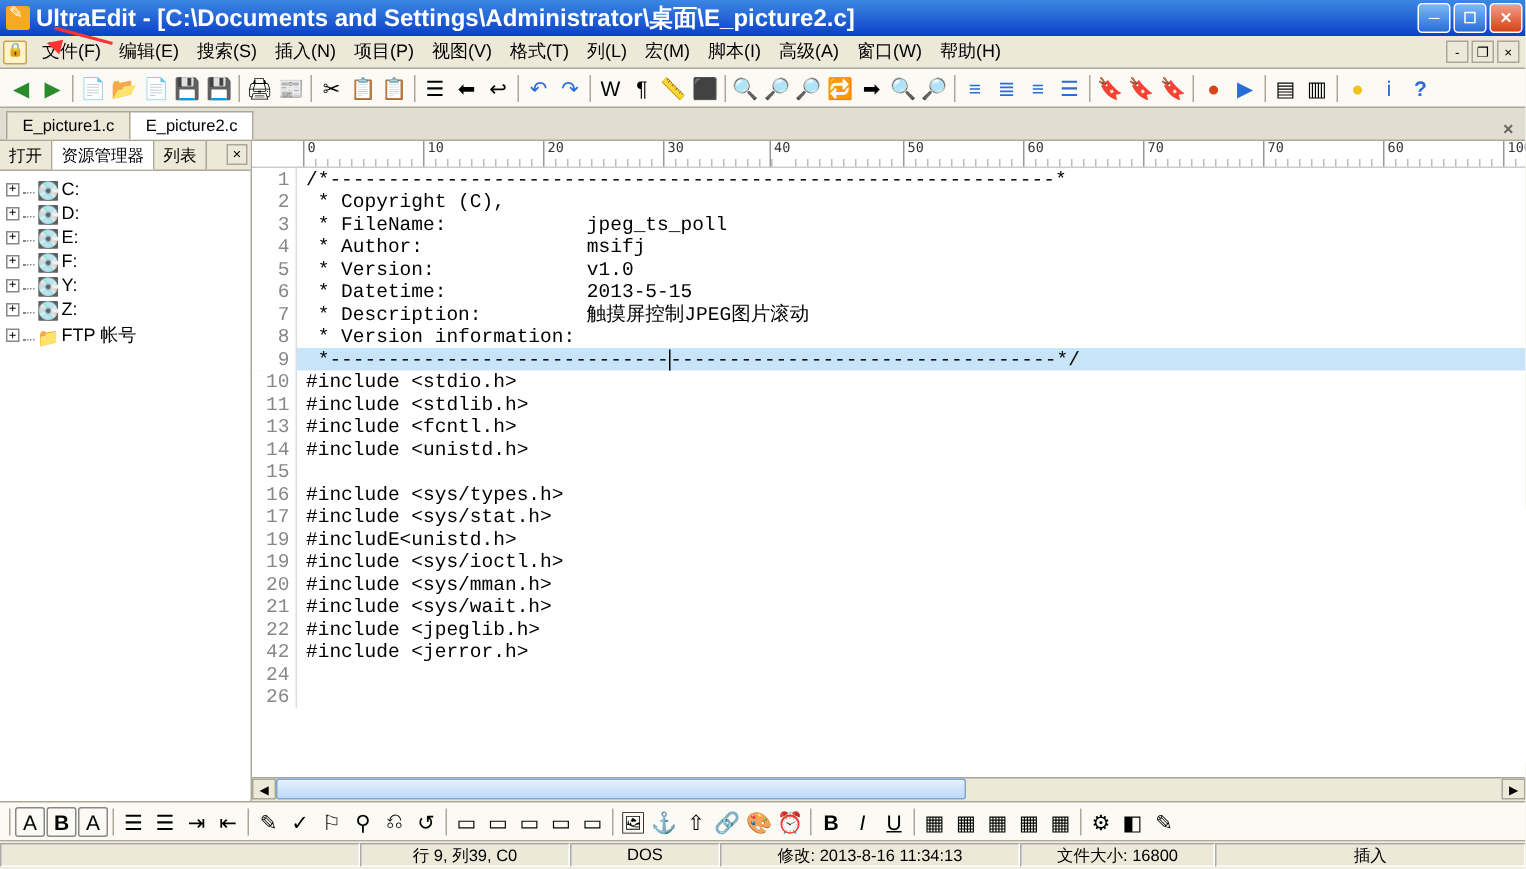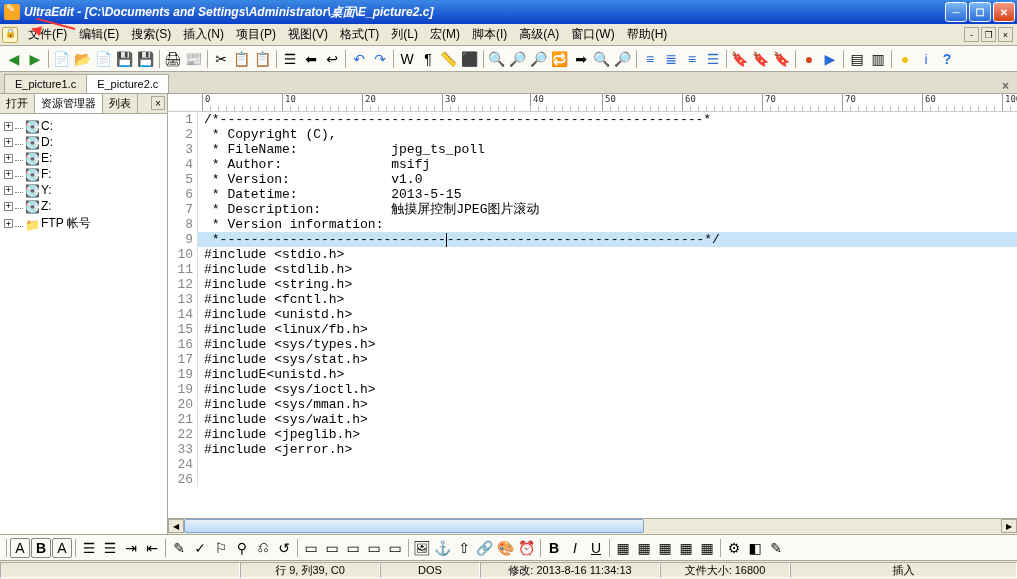--- a/index.html
+++ b/index.html
@@ -3,21 +3,21 @@
 <meta charset="utf-8">
 <style>
 * { margin:0; padding:0; box-sizing:border-box; }
 body { font-family:"Microsoft YaHei",Tahoma,sans-serif; font-size:12px; background:#ece9d8; overflow:hidden; width:1017px; height:579px; position:relative; }
 
 
 .titlebar { height:24px; background:linear-gradient(to bottom,#3a87e4 0%,#2a6cd8 40%,#0a3fc8 100%); display:flex; align-items:center; justify-content:space-between; padding:0 2px 0 4px; }
 .titlebar .title-left { display:flex; align-items:center; gap:4px; }
 .titlebar .tico { width:16px; height:16px; background:#f9a825; border-radius:2px; position:relative; }
 .titlebar .tico::after { content:"✎"; position:absolute; top:-2px; left:2px; color:#fff; font-size:11px; }
-.titlebar .title-text { color:#fff; font-size:12px; font-weight:bold;font-style:italic; }
+.titlebar .title-text { color:#fff; font-size:16px; font-weight:bold; }
 .titlebar .title-btns { display:flex; gap:2px; }
 .cbtn { width:22px; height:20px; border:1px solid #fff; border-radius:3px; display:flex; align-items:center; justify-content:center; font-family:Arial; font-weight:bold; font-size:10px; color:#fff; }
 .cbtn.min { background:linear-gradient(to bottom,#7db9f7,#2a6cd8); }
 .cbtn.max { background:linear-gradient(to bottom,#7db9f7,#2a6cd8); }
 .cbtn.close { background:linear-gradient(to bottom,#f39c89,#d84315); }
 
 
 .menubar { height:22px; background:#ece9d8; border-bottom:1px solid #aca899; display:flex; align-items:center; padding:0 2px; position:relative; }
 .menubar .mico { width:16px; height:16px; background:#fff3c9; border:1px solid #c5a74b; border-radius:2px; margin-right:4px; position:relative; }
 .menubar .mico::after { content:"🔒"; font-size:9px; position:absolute; top:0; left:2px; }
@@ -230,21 +230,21 @@
         </div>
       </div>
   </div>
 
   <div class="editor">
     <div class="ruler" id="ruler">
         <div class="ruler-mark" style="left: 34px;">0</div>
         <div class="ruler-mark" style="left: 114px;">10</div>
         <div class="ruler-mark" style="left: 194px;">20</div>
         <div class="ruler-mark" style="left: 274px;">30</div>
-        <div class="ruler-mark" style="left: 362px;">40</div>
+        <div class="ruler-mark" style="left: 345px;">40</div>
         <div class="ruler-mark" style="left: 434px;">50</div>
         <div class="ruler-mark" style="left: 514px;">60</div>
         <div class="ruler-mark" style="left: 594px;">70</div>
         <div class="ruler-mark" style="left: 674px;">70</div>
         <div class="ruler-mark" style="left: 754px;">60</div>
         <div class="ruler-mark" style="left: 834px;">100</div>
         <div class="ruler-tick" style="left: 42px;"></div>
         <div class="ruler-tick" style="left: 50px;"></div>
         <div class="ruler-tick" style="left: 58px;"></div>
         <div class="ruler-tick" style="left: 66px;"></div>
@@ -375,34 +375,29 @@
         </div>
         <div class="line">
           <span class="ln">10</span>
           <span class="lt">#include &lt;stdio.h&gt;</span>
         </div>
         <div class="line">
           <span class="ln">11</span>
           <span class="lt">#include &lt;stdlib.h&gt;</span>
         </div>
         <div class="line">
-          <span class="ln">12</span>
-          <span class="lt">#include &lt;string.h&gt;</span>
-        </div>
-        <div class="line">
           <span class="ln">13</span>
           <span class="lt">#include &lt;fcntl.h&gt;</span>
         </div>
         <div class="line">
           <span class="ln">14</span>
           <span class="lt">#include &lt;unistd.h&gt;</span>
         </div>
         <div class="line">
           <span class="ln">15</span>
-          <span class="lt">#include &lt;linux/fb.h&gt;</span>
         </div>
         <div class="line">
           <span class="ln">16</span>
           <span class="lt">#include &lt;sys/types.h&gt;</span>
         </div>
         <div class="line">
           <span class="ln">17</span>
           <span class="lt">#include &lt;sys/stat.h&gt;</span>
         </div>
         <div class="line">
@@ -419,21 +414,21 @@
         </div>
         <div class="line">
           <span class="ln">21</span>
           <span class="lt">#include &lt;sys/wait.h&gt;</span>
         </div>
         <div class="line">
           <span class="ln">22</span>
           <span class="lt">#include &lt;jpeglib.h&gt;</span>
         </div>
         <div class="line">
-          <span class="ln">33</span>
+          <span class="ln">42</span>
           <span class="lt">#include &lt;jerror.h&gt;</span>
         </div>
         <div class="line">
           <span class="ln">24</span>
           <span class="lt"></span>
         </div>
         <div class="line">
           <span class="ln">26</span>
           <span class="lt"></span>
         </div>
@@ -489,16 +484,16 @@
   <div class="tsep"></div>
   <div class="tbtn">⚙</div>
   <div class="tbtn">◧</div>
   <div class="tbtn">✎</div>
 </div>
 
 <div class="status">
   <div class="cell" style="width:240px"></div>
   <div class="cell" style="width:140px;justify-content:center">行 9, 列39, C0</div>
   <div class="cell" style="width:100px;justify-content:center">DOS</div>
-  <div class="cell" style="width:180px;justify-content:center">修改: 2013-8-16 11:34:13</div>
+  <div class="cell" style="width:200px;justify-content:center">修改: 2013-8-16 11:34:13</div>
   <div class="cell" style="width:130px;justify-content:center">文件大小: 16800</div>
   <div class="cell" style="flex:1;justify-content:center">插入</div>
 </div>
 
 </body></html>

